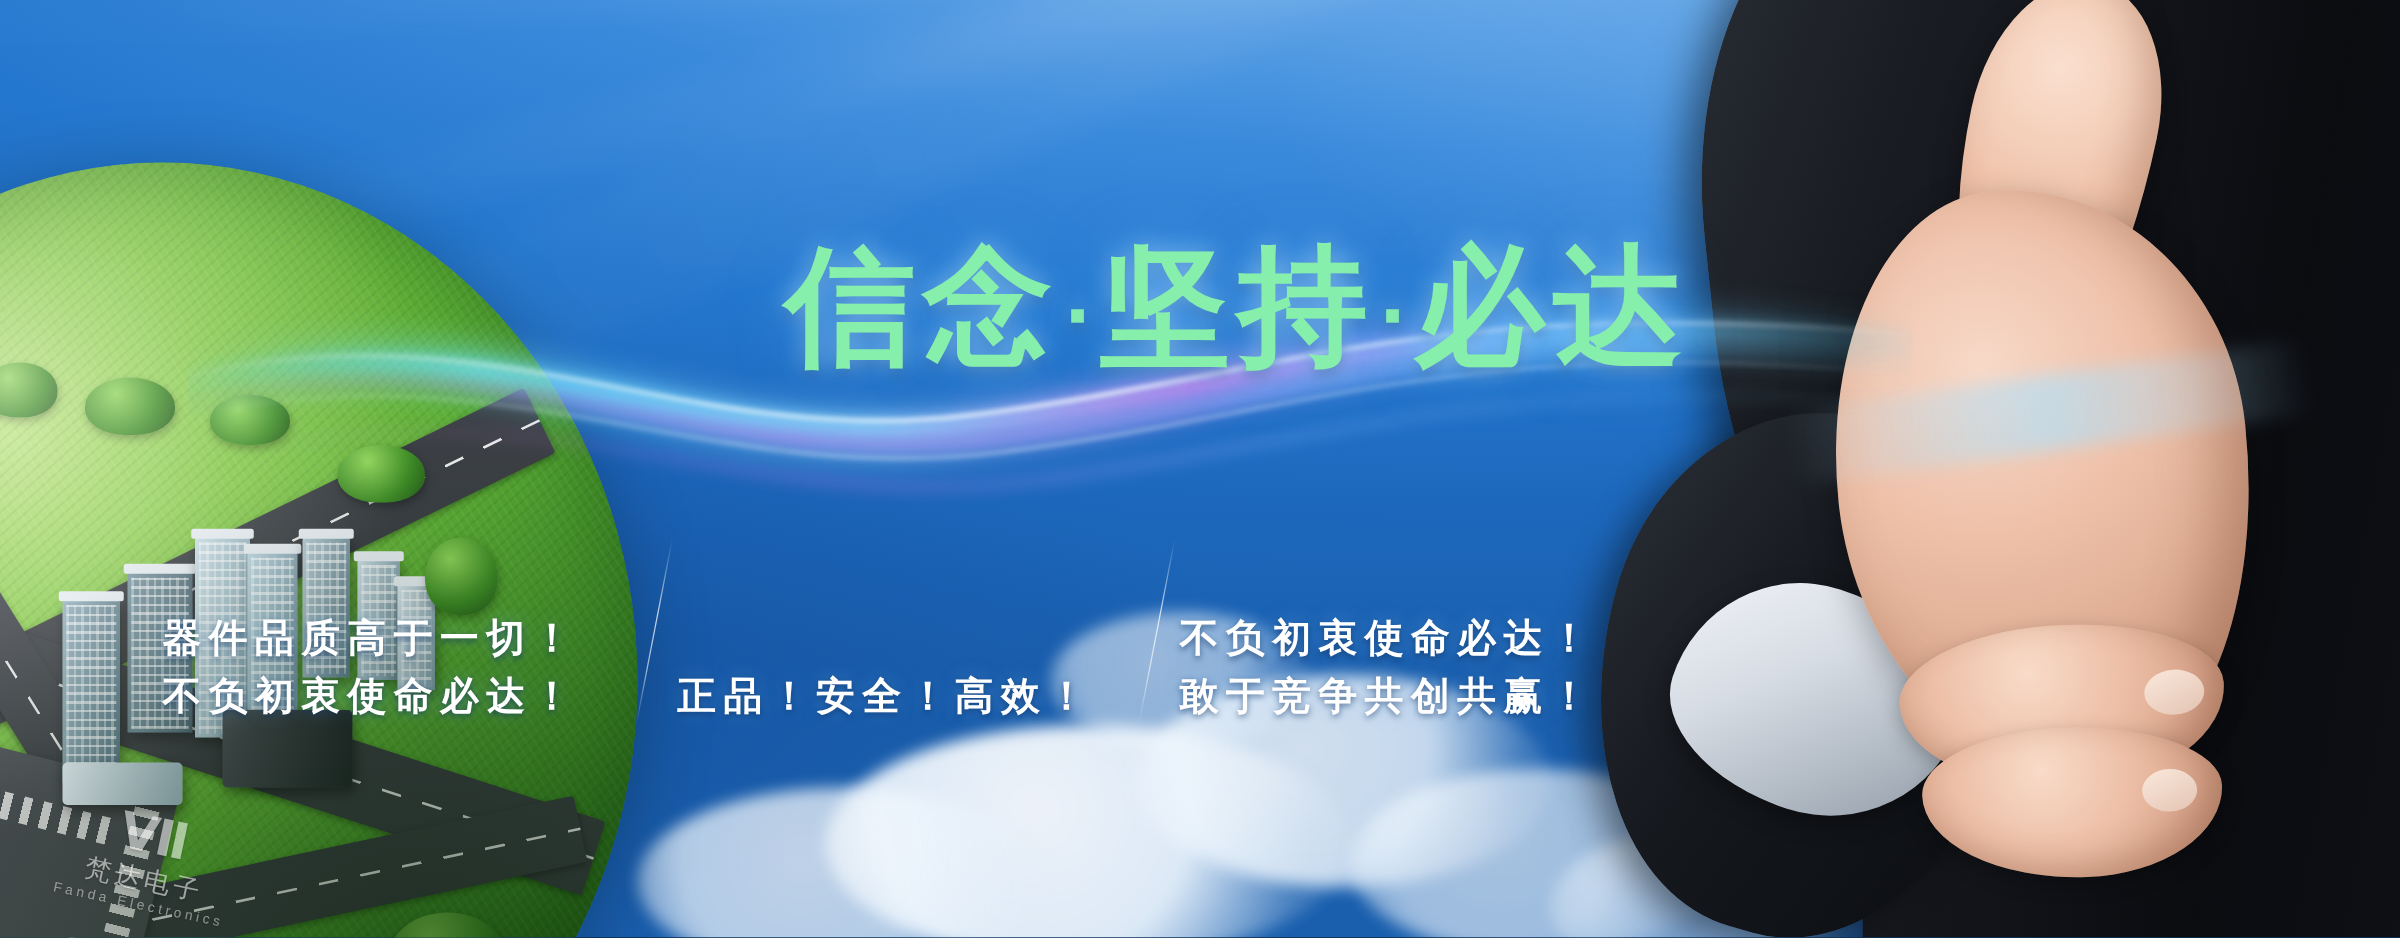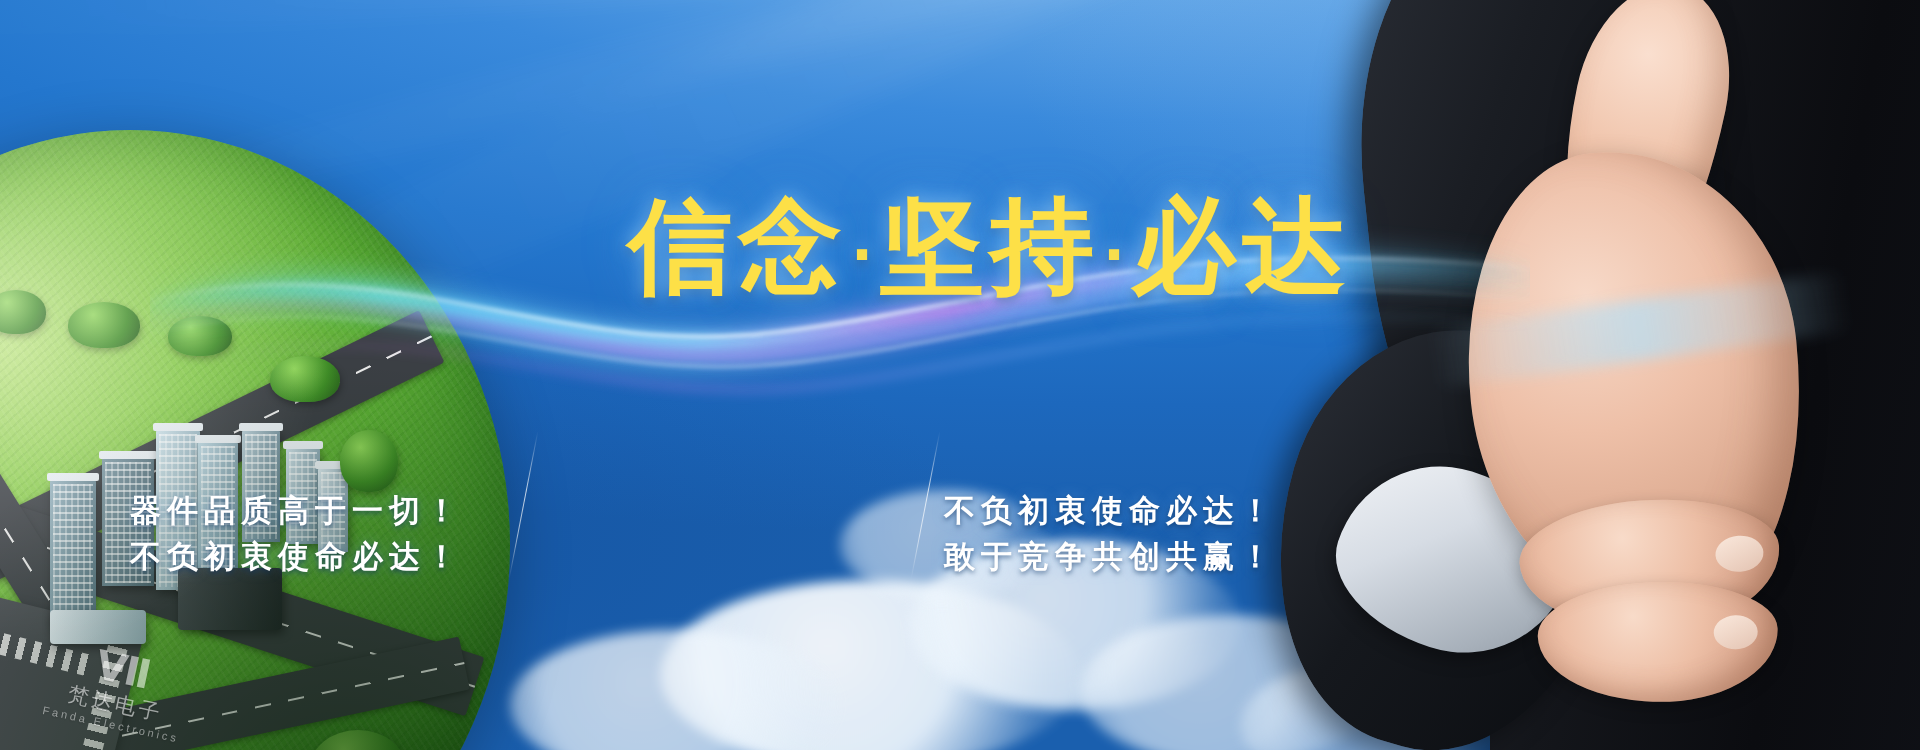--- a/index.html
+++ b/index.html
@@ -147,21 +147,21 @@
     filter:blur(7px); transform:rotate(-8deg); opacity:.8;
   }
 
   
   .wave{ position:absolute; left:150px; top:170px; width:1380px; height:270px; pointer-events:none; }
   .wave svg{ width:100%; height:100%; display:block; }
 
   
   .headline{
     position:absolute; left:0; right:0; top:192px; text-align:center;
-    color:#fde047; font-weight:700; font-size:104px; line-height:1.04;
+    color:#86efac; font-weight:700; font-size:104px; line-height:1.04;
     letter-spacing:6px; white-space:nowrap;
     text-shadow:0 0 18px rgba(150,210,255,.75), 0 0 46px rgba(90,170,245,.55), 0 4px 10px rgba(10,45,95,.45);
     padding-left:60px;
   }
   .headline .dot{ font-size:72px; vertical-align:middle; letter-spacing:0; padding:0 4px; }
 
   
   .slogans{ position:absolute; left:130px; top:470px; width:1180px; height:110px; display:flex; align-items:flex-end; }
   .col{ color:#fff; font-weight:700; font-size:31px; line-height:46px; letter-spacing:6px; white-space:nowrap;
         text-shadow:0 2px 5px rgba(6,40,85,.6), 0 0 14px rgba(130,195,255,.35); }
@@ -325,20 +325,21 @@
     <span>信念</span><span class="dot">·</span><span>坚持</span><span class="dot">·</span><span>必达</span>
   </div>
 
   <div class="slogans">
     <div class="col c1">
       <div>器件品质高于一切！</div>
       <div>不负初衷使命必达！</div>
     </div>
     <div class="divider"></div>
     <div class="col c2">
+      <div>正品！安全！高效！</div>
     </div>
     <div class="divider"></div>
     <div class="col c3">
       <div>不负初衷使命必达！</div>
       <div>敢于竞争共创共赢！</div>
     </div>
   </div>
 
 </div>
 

